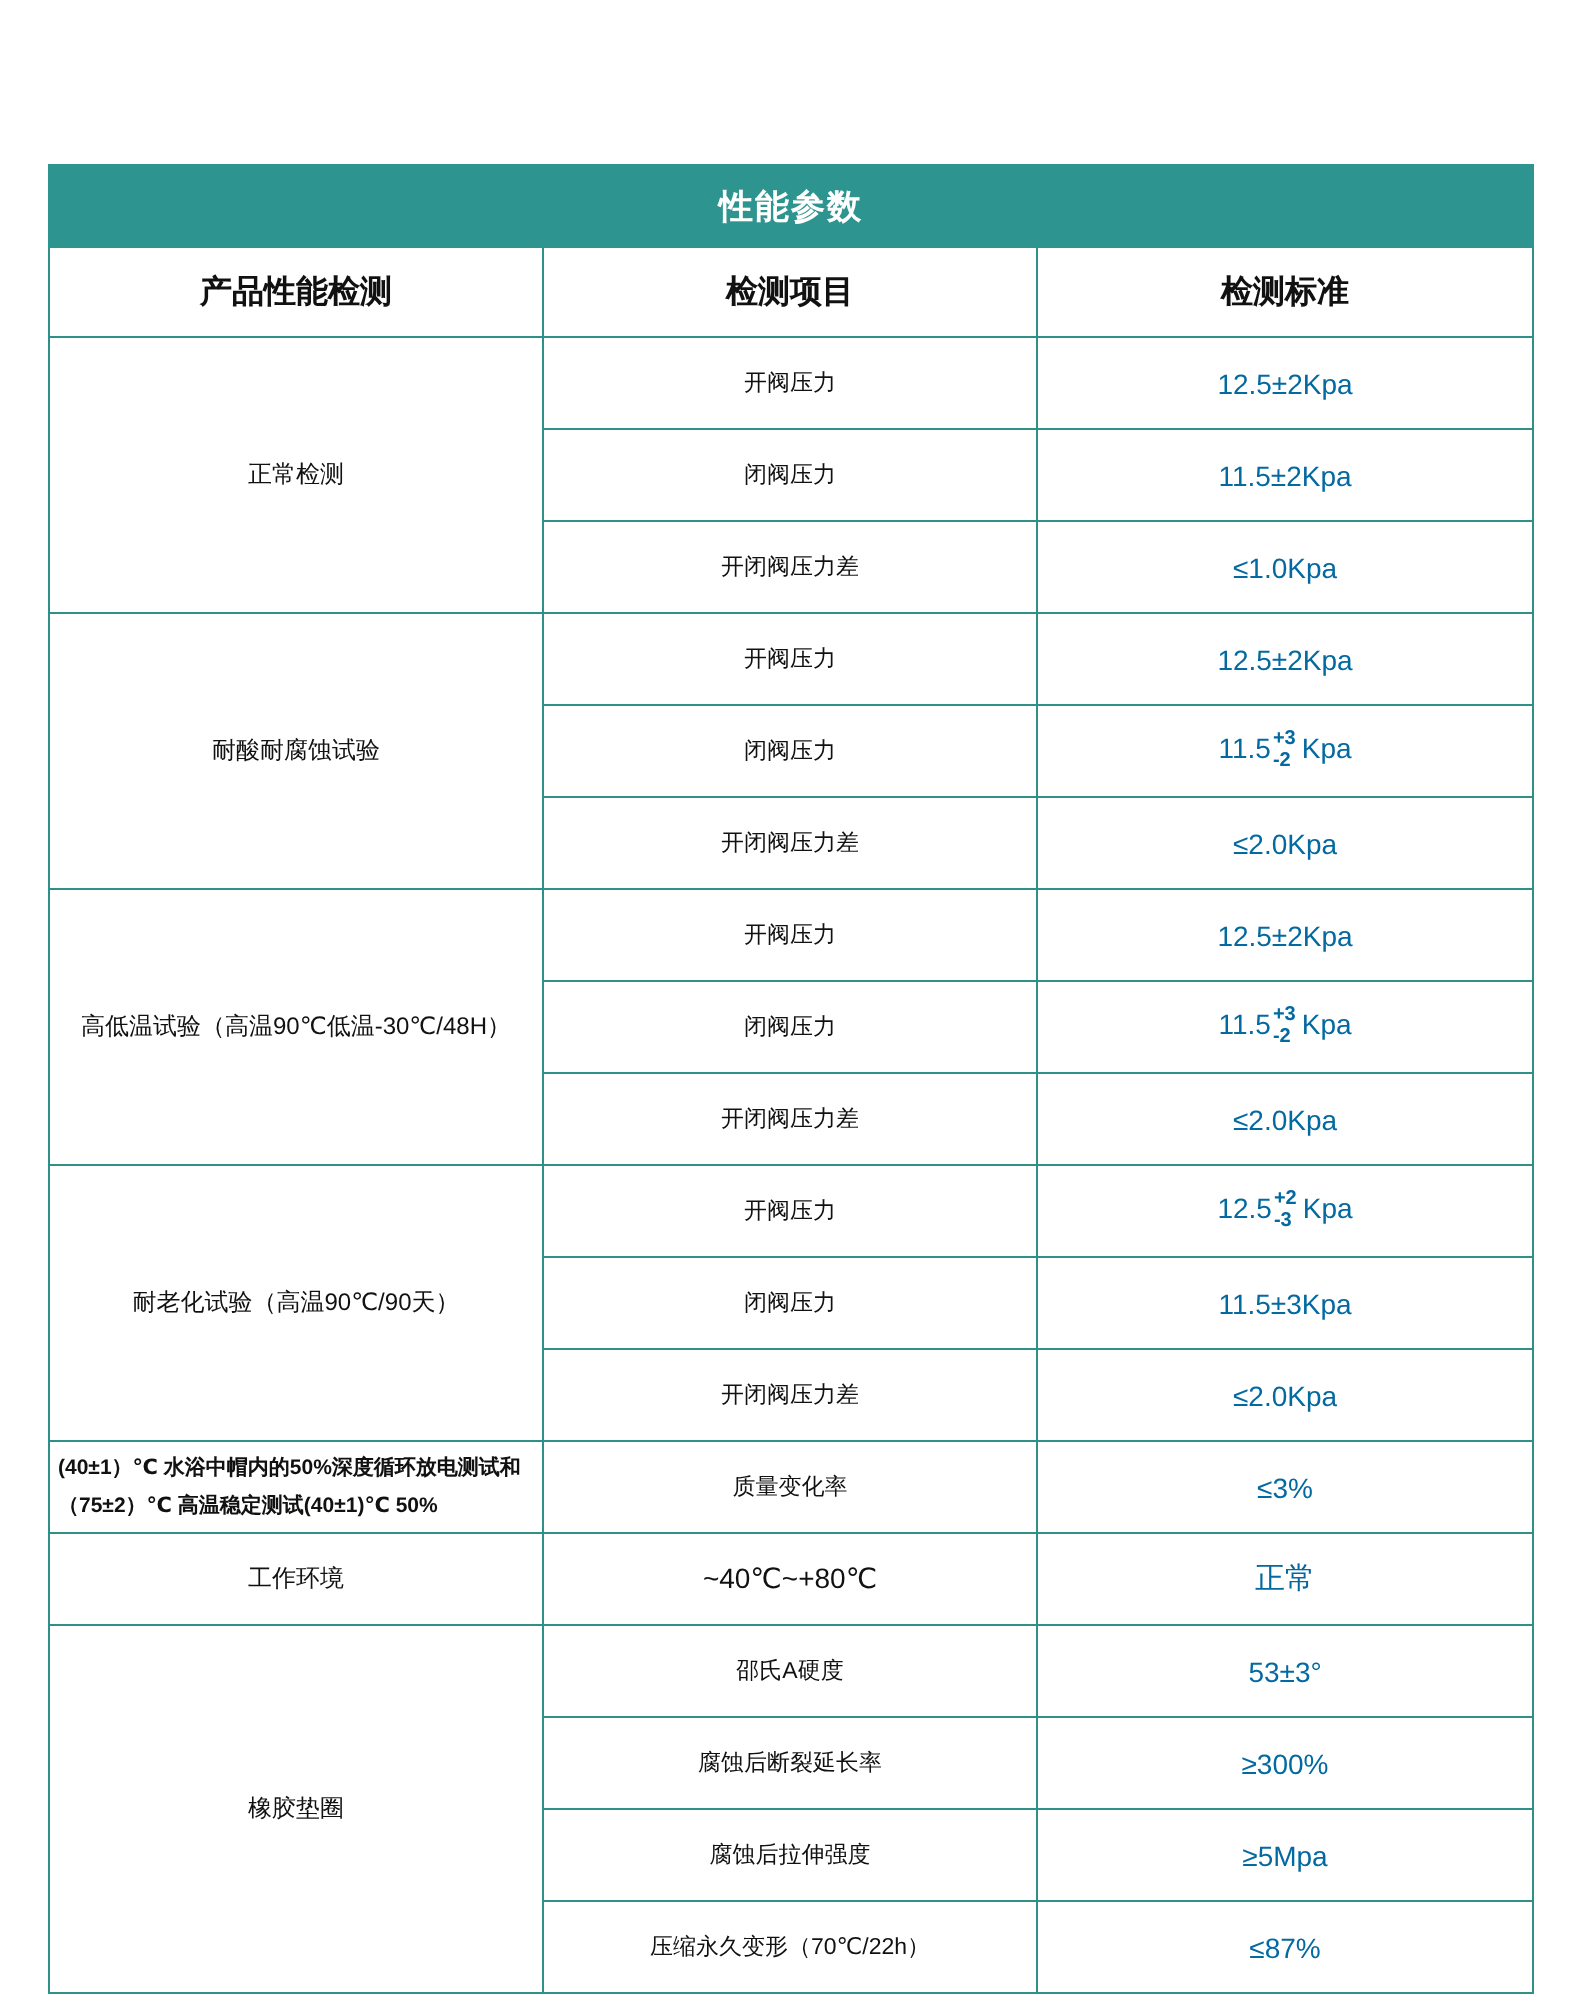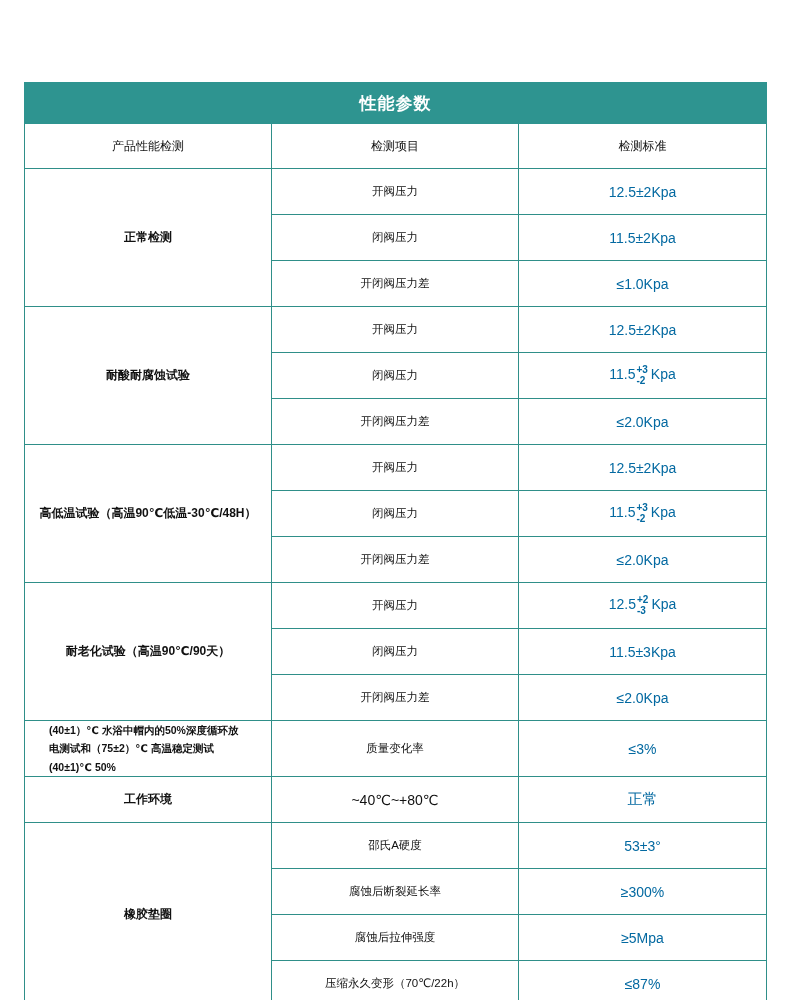--- a/index.html
+++ b/index.html
@@ -36,36 +36,36 @@
     background: #2e9490;
     color: #ffffff;
     font-size: 17px;
     font-weight: bold;
     letter-spacing: 1px;
     height: 40px;
     border: 1px solid #2e9490 !important;
   }
   .hdr {
     height: 44px;
-    font-size: 12px;
-    font-weight: normal;
+    font-size: 16px;
+    font-weight: bold;
     color: #111;
   }
   .grp {
     font-size: 12px;
-    font-weight: bold;
+    font-weight: normal;
     color: #111;
     line-height: 1.7;
     padding: 0 6px;
   }
   .grp.small {
     font-size: 10.5px;
     font-weight: bold;
     text-align: left;
-    padding: 0 24px;
+    padding: 0 4px;
     line-height: 1.75;
   }
   .item {
     font-size: 11.5px;
     height: 45px;
     color: #111;
     margin-top: 40px;
   }
   .item.tiny { font-size: 14px; }
   .std {

